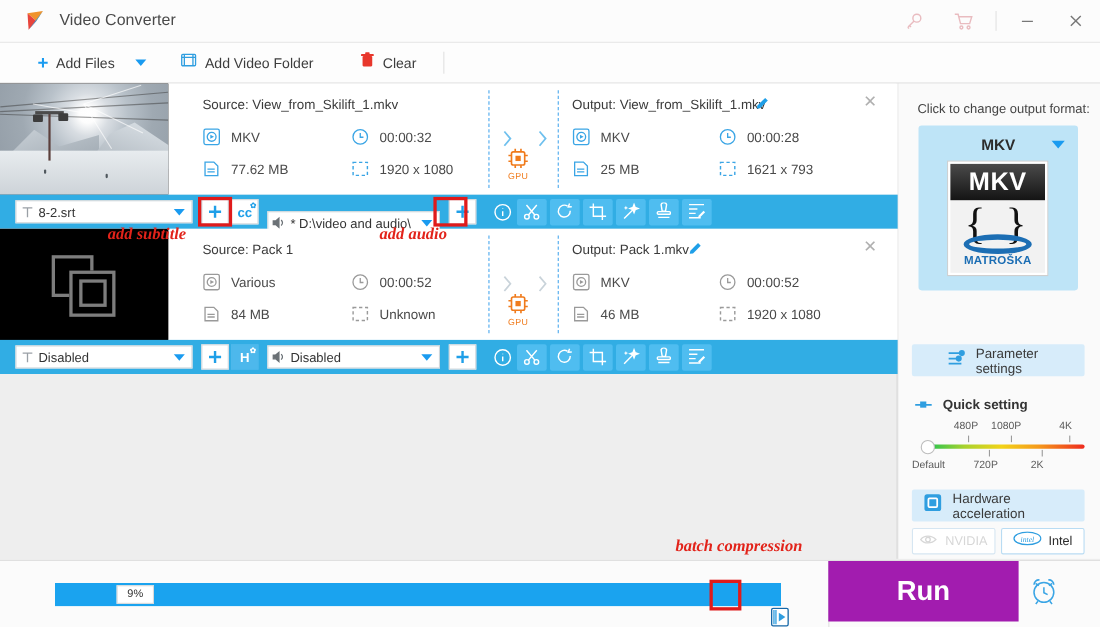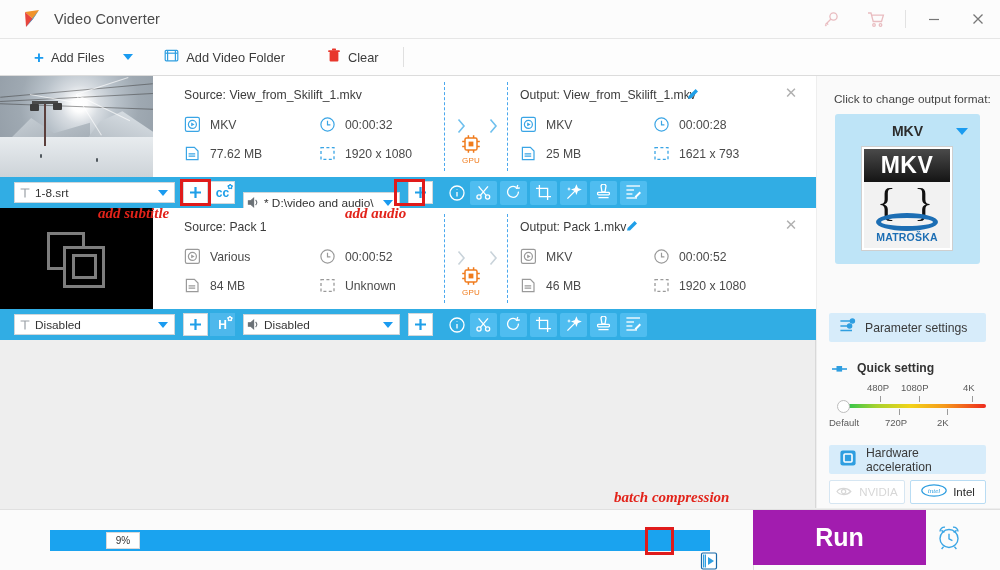--- a/index.html
+++ b/index.html
@@ -142,21 +142,21 @@
     background: #f2f2f2; border: 2px solid #ffffff; box-shadow: 0 0 0 1px #cfcfcf;
   }
   .mkv-top { width: 86px; height: 33px; background: linear-gradient(180deg,#4a4a4a 0%,#141414 100%);
              color: #fff; font-size: 23px; font-weight: bold; display: flex; align-items: center; justify-content: center; letter-spacing: .5px; }
   .mkv-braces { position: absolute; left: 0; top: 32px; width: 86px; text-align: center; font-size: 40px; color: #111; font-family: "Liberation Serif", serif; line-height: 44px; letter-spacing: 4px; }
   .mkv-ell { position: absolute; left: 12px; top: 64px; width: 62px; height: 18px; border: 5px solid #1c6eb4; border-radius: 50%; }
   .mkv-word { position: absolute; left: 0; top: 82px; width: 86px; text-align: center; font-size: 10.5px; font-weight: bold; color: #1c6eb4; letter-spacing: .2px; }
 
   .param-btn {
     position: absolute; left: 12px; top: 237px; width: 157px; height: 29px;
-    background: #d7ecfa; display: flex; align-items: center; border-radius: 2px;
+    background: #d7ecfa; display: flex; align-items: center; border-radius: 2px; padding-left: 22px;
   }
   .param-btn .lb { font-size: 12.2px; color: #3a3a3a; margin-left: 9px; }
 
   .qs-row { position: absolute; left: 14px; top: 285px; display: flex; align-items: flex-start; }
   .qs-row .lb { font-size: 12.2px; color: #333; margin-left: 8px; font-weight: bold; }
 
   .slider { position: absolute; left: 20px; top: 328px; width: 145px; }
   .track { position: absolute; left: 9px; top: 0; width: 140px; height: 4px;
            background: linear-gradient(90deg,#2bc44f 0%,#a8d22e 22%,#f2d318 46%,#f59a1b 70%,#ee2a1e 100%); border-radius: 2px; }
   .knob { position: absolute; left: 0; top: -4px; width: 13px; height: 13px; background: #fff; border: 1px solid #bdbdbd; border-radius: 50%; }
@@ -408,21 +408,21 @@
       </div>
     </div>
 
     <div class="ctrl-bar">
       <div class="sel" style="width:161px; margin-left:14px;">
         <span class="sel-ic">
           <svg width="12" height="12" viewBox="0 0 12 12" fill="none" stroke="#9aa0a6" stroke-width="1.2">
               <path d="M1.6 2 H10.4 M6 2 V10.4"></path>
             </svg>
         </span>
-        <span class="sel-tx">1-8.srt</span>
+        <span class="sel-tx">8-2.srt</span>
         <span class="sel-ca">
           <span class="caret"></span>
         </span>
       </div>
       <div style="width:8px"></div>
       <div class="sq-btn">
         <svg width="15" height="15" viewBox="0 0 15 15" stroke="#1f9fe8" stroke-width="2.2">
             <path d="M7.5 2 V13 M2 7.5 H13"></path>
           </svg>
       </div>

